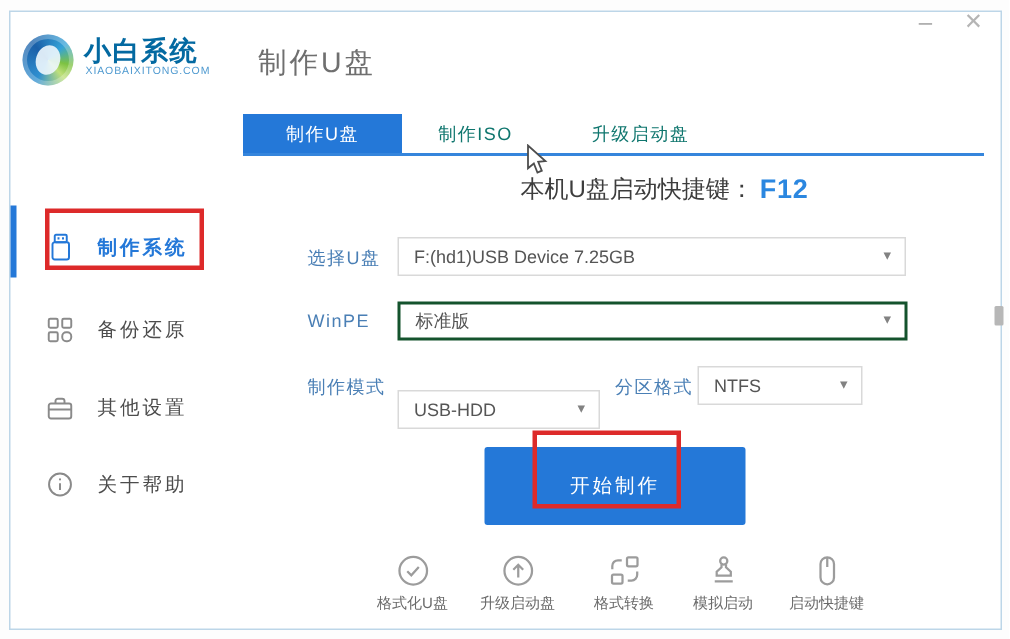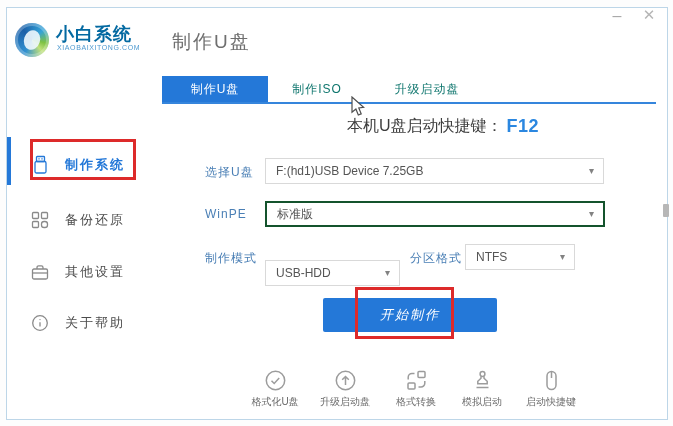--- a/index.html
+++ b/index.html
@@ -51,23 +51,23 @@
   .hotkey-value { font-size:18px; font-weight:bold; color:#2b87e0; margin-left:4px; letter-spacing:.5px; }
 
   
   .f-label { font-size:12px; color:#4a7fb5; letter-spacing:1px; white-space:nowrap; }
   .select { height:26px; background:#fff; border:1px solid #d9d9d9; font-size:12px; color:#555;
             line-height:24px; padding:0 22px 0 10px; white-space:nowrap; overflow:hidden; }
   .select .chev { position:absolute; right:9px; top:0; line-height:24px; font-size:10px; color:#828282; }
   .select-focus { border:2px solid #14532d; line-height:22px; }
   .select-focus .chev { line-height:22px; }
 
-  .start-btn { left:323px; top:298px; width:174px; height:34px; background:#2478d8; color:#fff;
+  .start-btn { left:323px; top:298px; width:174px; height:52px; background:#2478d8; color:#fff;
                font-size:13px; letter-spacing:2px; display:flex; align-items:center; justify-content:center;
-               border-radius:2px; cursor:pointer;font-style:italic; }
+               border-radius:2px; cursor:pointer; }
 
   
   .tool-item { top:369px; width:66px; display:flex; flex-direction:column; align-items:center; cursor:pointer; }
   .tool-item svg { display:block; }
   .tool-label { margin-top:3px; font-size:10px; color:#6a6a6a; white-space:nowrap; }
 
   .resize-handle { left:663px; top:204px; width:6px; height:13px; background:#b7b7b7; border-radius:1px; }
   .cursor-overlay { left:350px; top:96px; width:16px; height:22px; pointer-events:none; }
 </style>
 </head>

